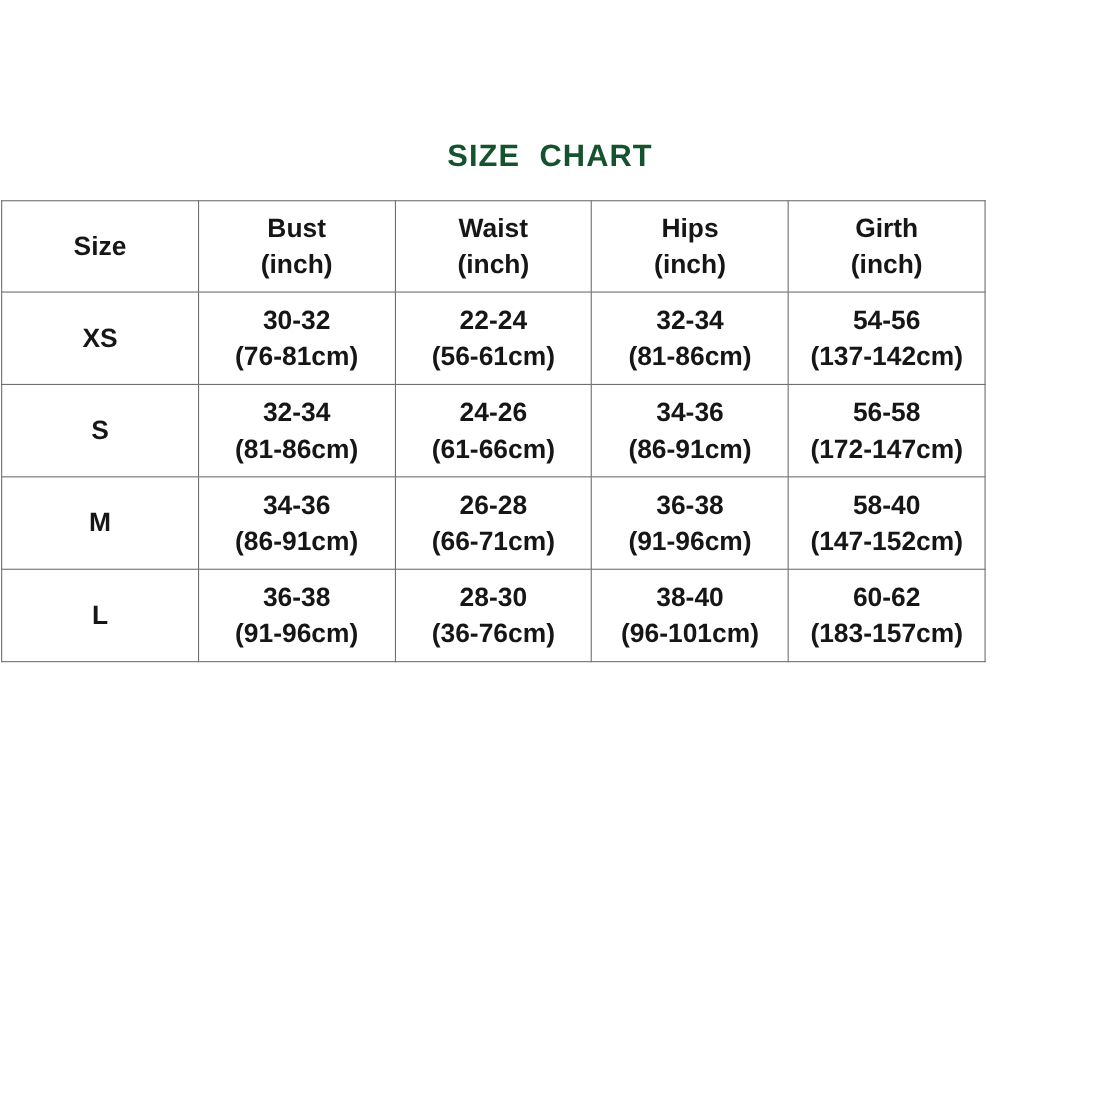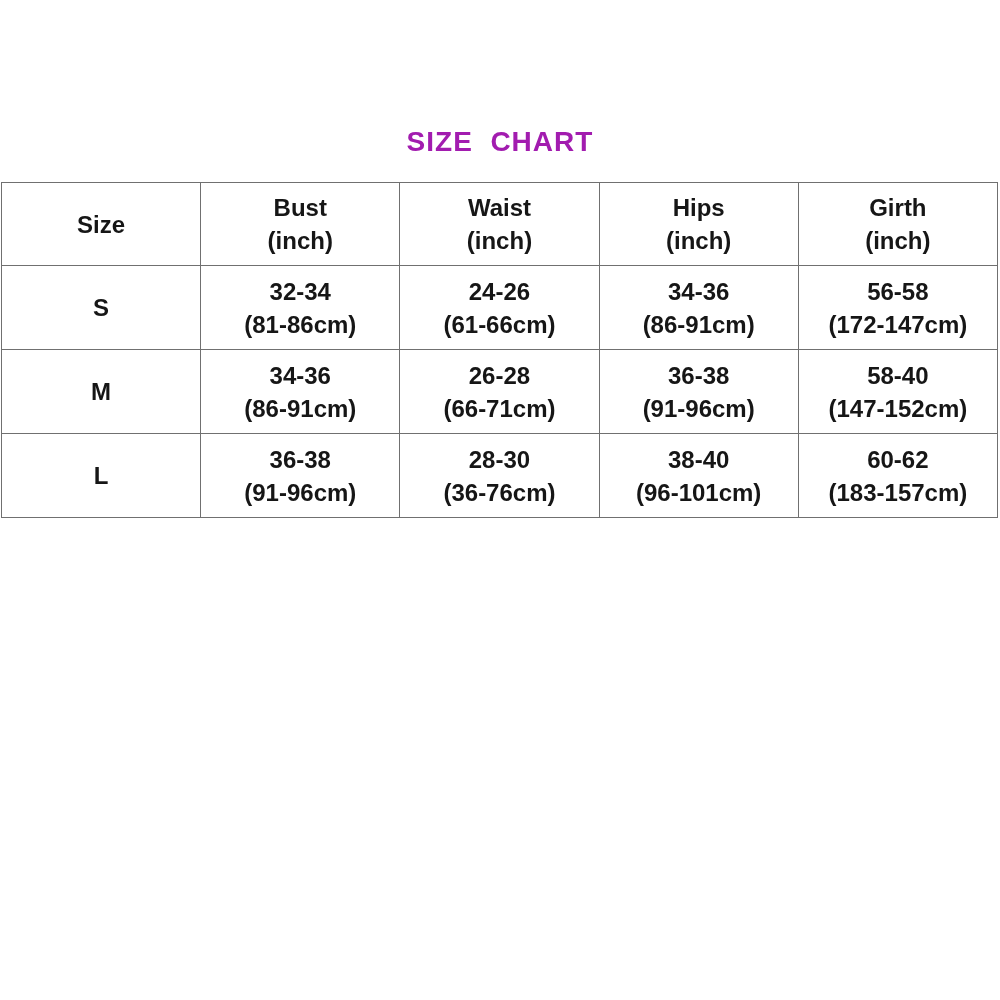--- a/index.html
+++ b/index.html
@@ -17,27 +17,27 @@
   }
   .page-title {
     position: absolute;
     top: 126px;
     left: 0;
     width: 100%;
     text-align: center;
     font-size: 28px;
     letter-spacing: 1px;
     white-space: pre;
-    color: #a21caf;
+    color: #14532d;
   }
   table.size-chart {
     position: absolute;
     top: 182px;
     left: 1px;
-    width: 997px;
+    width: 895px;
     border-collapse: collapse;
     table-layout: fixed;
     padding-left: 43px;
   }
   .size-chart th, .size-chart td {
     border: 1.5px solid #707070;
     padding: 0;
     text-align: center;
     vertical-align: middle;
     font-size: 24px;
@@ -71,20 +71,41 @@
         <div class="cell-line">Hips</div>
         <div class="cell-line">(inch)</div>
       </th>
       <th>
         <div class="cell-line">Girth</div>
         <div class="cell-line">(inch)</div>
       </th>
     </tr>
   </thead>
   <tbody>
+    <tr>
+      <td>
+          <div class="cell-line">XS</div>
+        </td>
+      <td>
+        <div class="cell-line">30-32</div>
+        <div class="cell-line">(76-81cm)</div>
+      </td>
+      <td>
+        <div class="cell-line">22-24</div>
+        <div class="cell-line">(56-61cm)</div>
+      </td>
+      <td>
+        <div class="cell-line">32-34</div>
+        <div class="cell-line">(81-86cm)</div>
+      </td>
+      <td>
+        <div class="cell-line">54-56</div>
+        <div class="cell-line">(137-142cm)</div>
+      </td>
+    </tr>
     <tr>
       <td>
           <div class="cell-line">S</div>
         </td>
       <td>
         <div class="cell-line">32-34</div>
         <div class="cell-line">(81-86cm)</div>
       </td>
       <td>
         <div class="cell-line">24-26</div>

